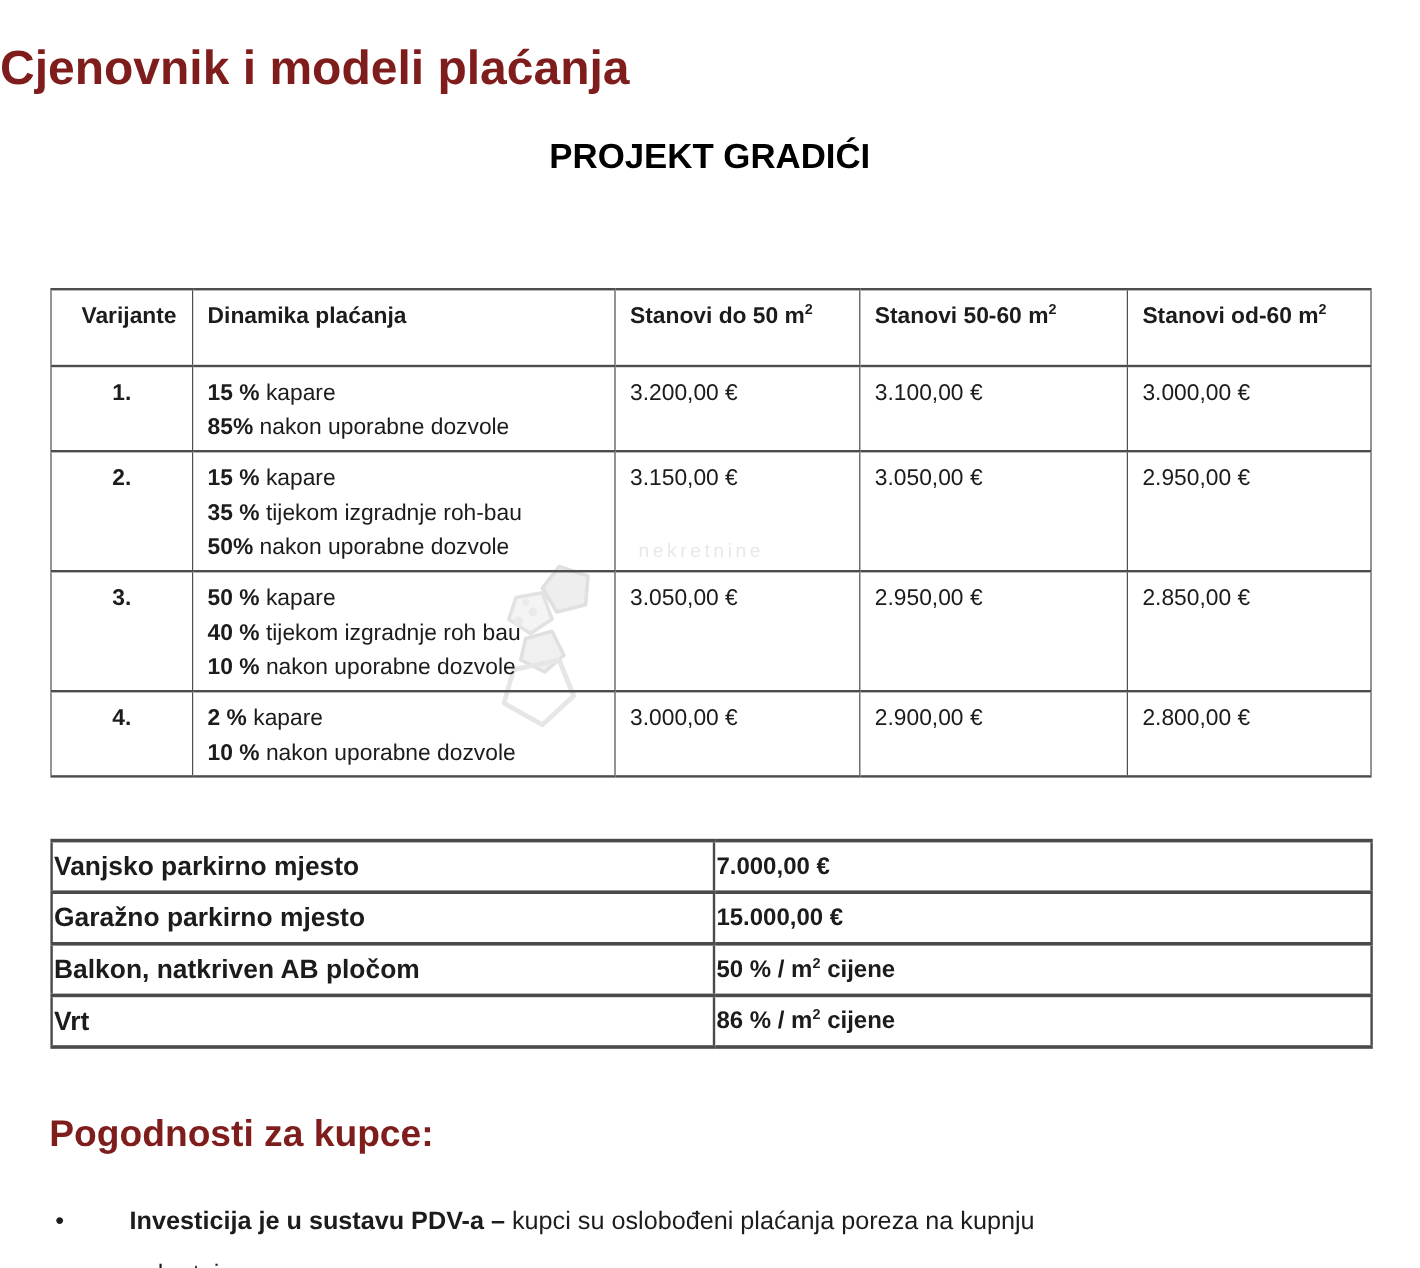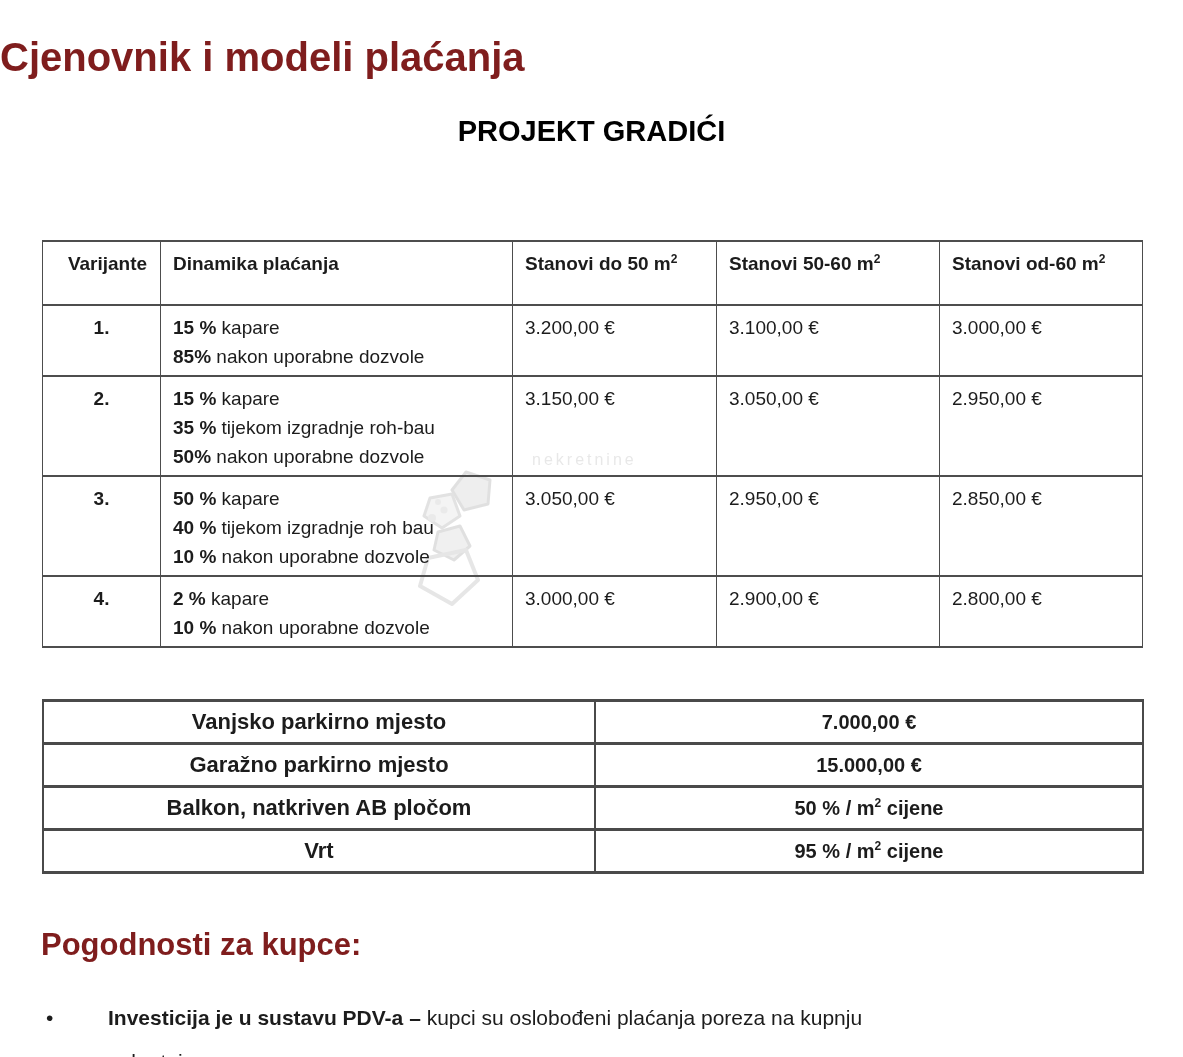--- a/index.html
+++ b/index.html
@@ -115,21 +115,21 @@
     table-layout: fixed;
     width: 1100px;
     background: transparent;
   }
   .extras-table td {
     border: 2px solid #4a4a4a;
     border-top-width: 3px;
     border-bottom-width: 3px;
     height: 43px;
     vertical-align: middle;
-    text-align: center;
+    text-align: left;
     font-weight: bold;
     overflow: hidden;
   }
   .extras-table td.e-label { font-size: 22px; }
   .extras-table td.e-value { font-size: 20px; }
   .e-value span { white-space: pre-wrap; }
 
   
   .benefits-heading {
     margin: 0;
@@ -267,21 +267,21 @@
           <tr>
             <td class="e-label">Garažno parkirno mjesto</td>
             <td class="e-value"><span>15.000,00 €</span><sup class="sq"></sup><span></span></td>
           </tr>
           <tr>
             <td class="e-label">Balkon, natkriven AB pločom</td>
             <td class="e-value"><span>50 % / m</span><sup class="sq">2</sup><span> cijene</span></td>
           </tr>
           <tr>
             <td class="e-label">Vrt</td>
-            <td class="e-value"><span>95 % / m</span><sup class="sq">2</sup><span> cijene</span></td>
+            <td class="e-value"><span>86 % / m</span><sup class="sq">2</sup><span> cijene</span></td>
           </tr>
         </tbody>
       </table>
     </div>
 
     <h3 class="benefits-heading">Pogodnosti za kupce:</h3>
     <div class="benefit-item">
       <div class="benefit-bullet">•</div>
       <div class="benefit-text">
         <b>Investicija je u sustavu PDV-a – </b><span>kupci su oslobođeni plaćanja poreza na kupnju nekretnine</span>

